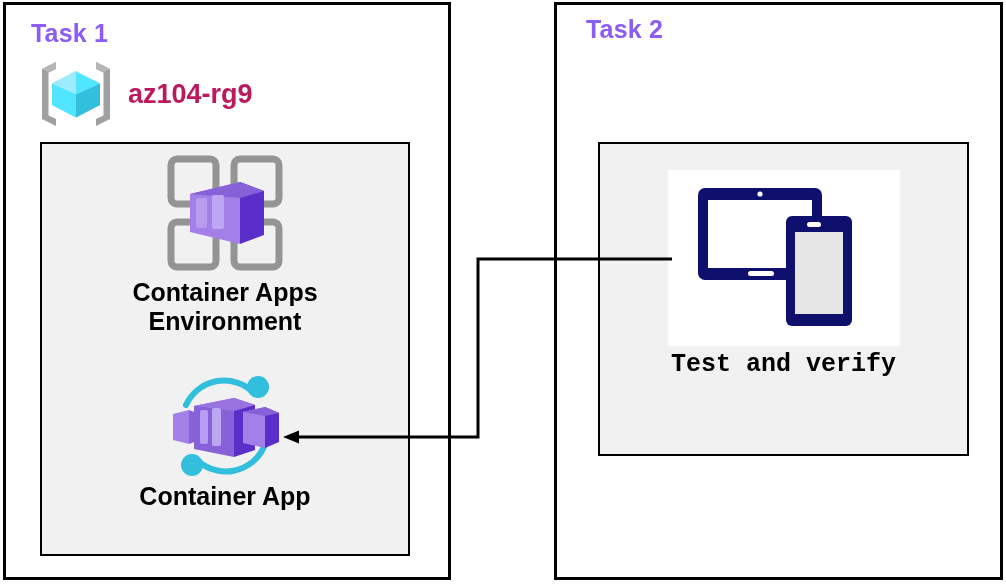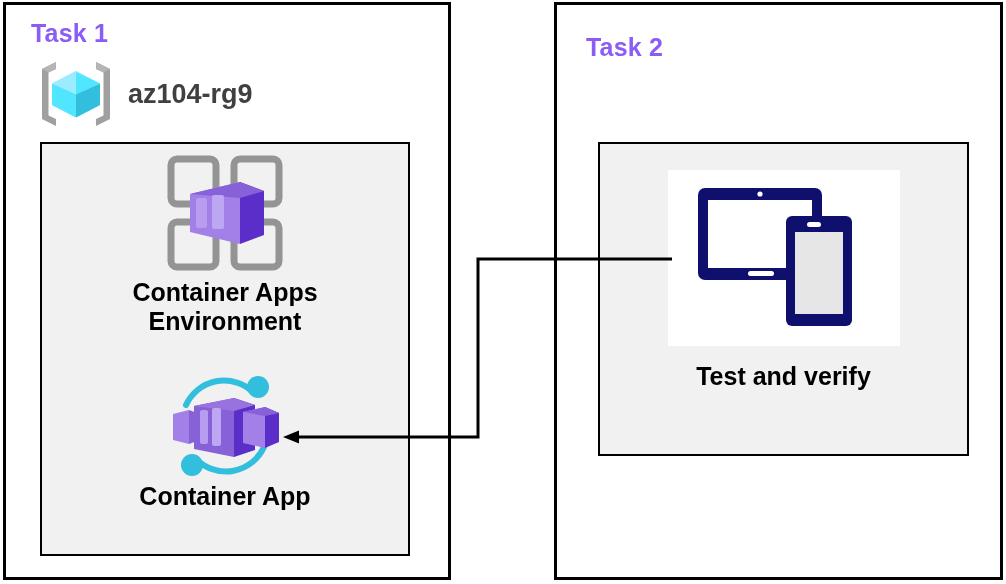--- a/index.html
+++ b/index.html
@@ -30,36 +30,36 @@
 
   .task-title {
     position: absolute;
     font-size: 25px;
     font-weight: bold;
     color: #8b5cf6;
     letter-spacing: .2px;
     white-space: nowrap;
   }
   #task1-title { left: 31px;  top: 19px; }
-  #task2-title { left: 586px; top: 33px; }
+  #task2-title { left: 586px; top: 15px; }
 
   
   #rg-row {
     position: absolute;
     left: 36px;
     top: 58px;
     display: flex;
     align-items: center;
     gap: 12px;
   }
   #rg-icon { width: 80px; height: 72px; display: block; }
   #rg-label {
     font-size: 27px;
     font-weight: bold;
-    color: #404040;
+    color: #be185d;
     white-space: nowrap;
   }
 
   
   .group-box {
     position: absolute;
     box-sizing: border-box;
     border: 2px solid #000000;
     background: #f1f1f1;
   }
@@ -96,21 +96,21 @@
     height: 176px;
     background: #ffffff;
     display: flex;
     align-items: center;
     justify-content: center;
   }
   #test-icon { width: 180px; height: 152px; }
 
   #cae-label  { margin-top: 4px; }
   #ca-label   { margin-top: 2px; }
-  #test-label { margin-top: 16px; }
+  #test-label { margin-top: 4px; font-family: Liberation Mono, monospace; }
 
   
   #connector {
     position: absolute;
     left: 0;
     top: 0;
     width: 1006px;
     height: 584px;
     pointer-events: none;
   }

